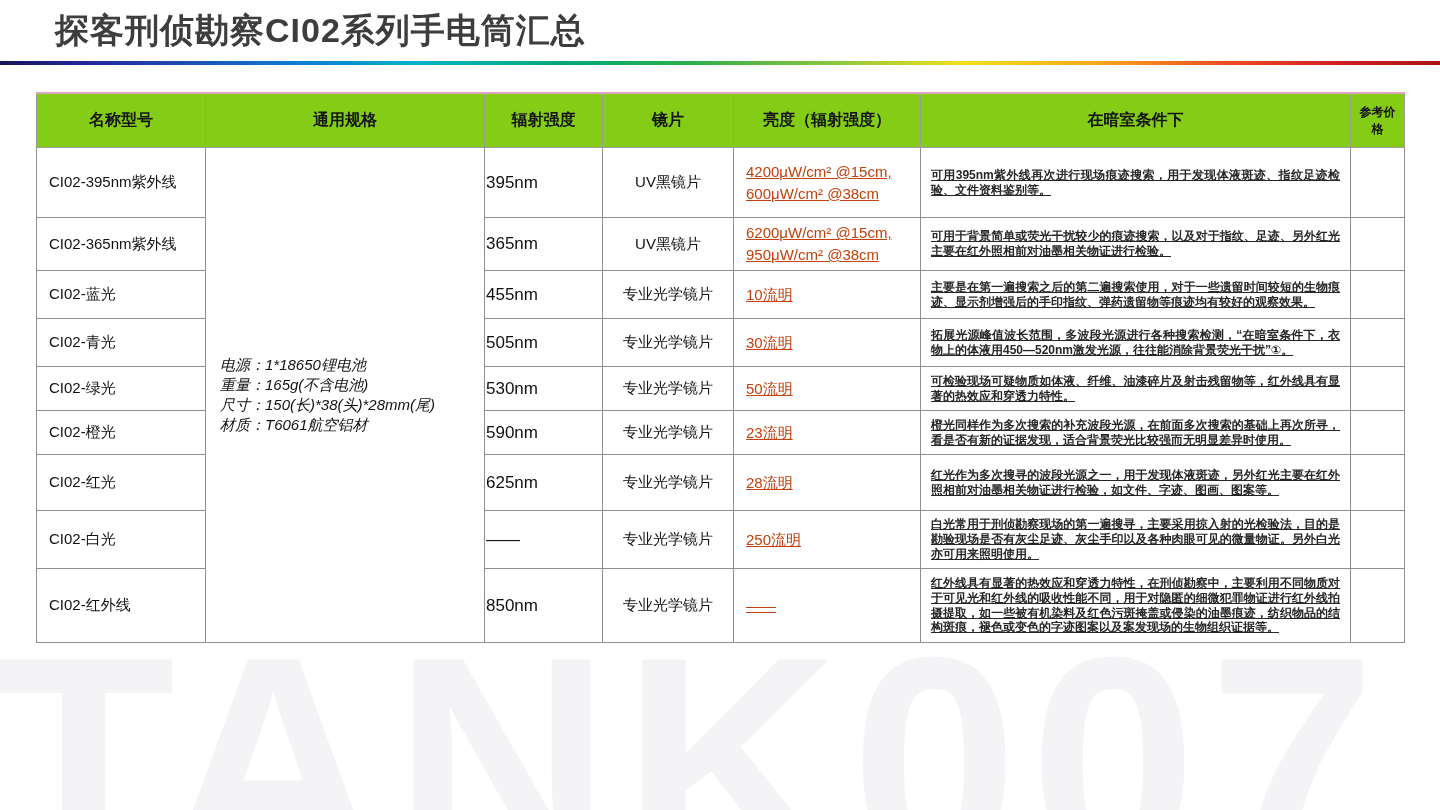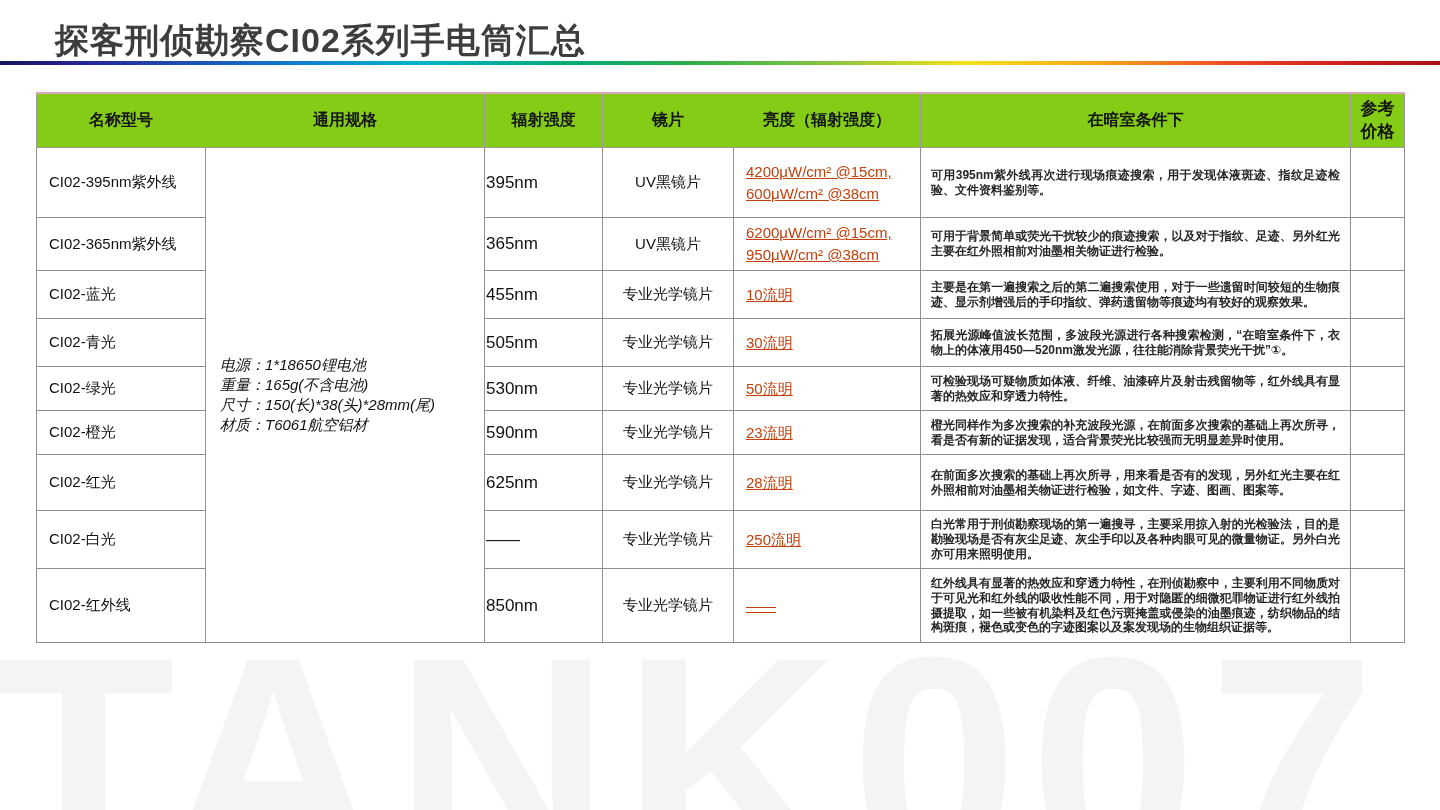--- a/index.html
+++ b/index.html
@@ -17,21 +17,21 @@
     font-weight: bold;
     letter-spacing: 12px;
     color: #f4f4f6;
     white-space: nowrap;
     line-height: 1;
     z-index: 0;
     user-select: none;
   }
   .page-title {
     position: absolute;
-    left: 55px; top: 18px;
+    left: 55px; top: 8px;
     font-size: 34px;
     font-weight: bold;
     color: #3d3d3d;
     letter-spacing: 1px;
     z-index: 2;
   }
   .spectrum-line {
     position: absolute;
     left: 0; top: 61px;
     width: 1440px; height: 4px;
@@ -58,21 +58,21 @@
     background: #84cc16;
     border: 1px solid #9c9c9c;
     border-top: 2px solid #dfa6c0;
     font-size: 16px;
     font-weight: bold;
     color: #141414;
     text-align: center;
     height: 51px;
   }
   .spec-table thead th.th-price {
-    font-size: 17px;
+    font-size: 12px;
     line-height: 1.35;
     padding: 0 6px;
   }
   td.model-cell {
     font-size: 15px;
     color: #111;
     padding: 2px 8px 2px 12px;
     word-break: break-all;
     line-height: 1.35;
   }
@@ -102,20 +102,21 @@
     white-space: pre-line;
     text-decoration: underline;
   }
   td.app-cell {
     font-size: 12px;
     font-weight: bold;
     color: #262626;
     padding: 3px 10px;
     line-height: 1.24;
     text-align: justify;
+    text-decoration: underline;
   }
   td.price-cell { background: #fff; }
 </style>
 </head>
 <body>
 
 <div class="watermark">TANK007</div>
 
 <div class="page-title">探客刑侦勘察CI02系列手电筒汇总</div>
 
@@ -195,21 +196,21 @@
       <td class="lens-cell">专业光学镜片</td>
       <td class="bright-cell">23流明</td>
       <td class="app-cell">橙光同样作为多次搜索的补充波段光源，在前面多次搜索的基础上再次所寻，看是否有新的证据发现，适合背景荧光比较强而无明显差异时使用。</td>
       <td class="price-cell"></td>
     </tr>
     <tr style="height:56px">
       <td class="model-cell">CI02-红光</td>
       <td class="wave-cell">625nm</td>
       <td class="lens-cell">专业光学镜片</td>
       <td class="bright-cell">28流明</td>
-      <td class="app-cell">在前面多次搜索的基础上再次所寻，用来看是否有的发现，另外红光主要在红外照相前对油墨相关物证进行检验，如文件、字迹、图画、图案等。</td>
+      <td class="app-cell">红光作为多次搜寻的波段光源之一，用于发现体液斑迹，另外红光主要在红外照相前对油墨相关物证进行检验，如文件、字迹、图画、图案等。</td>
       <td class="price-cell"></td>
     </tr>
     <tr style="height:58px">
       <td class="model-cell">CI02-白光</td>
       <td class="wave-cell">——</td>
       <td class="lens-cell">专业光学镜片</td>
       <td class="bright-cell">250流明</td>
       <td class="app-cell">白光常用于刑侦勘察现场的第一遍搜寻，主要采用掠入射的光检验法，目的是勘验现场是否有灰尘足迹、灰尘手印以及各种肉眼可见的微量物证。另外白光亦可用来照明使用。</td>
       <td class="price-cell"></td>
     </tr>

